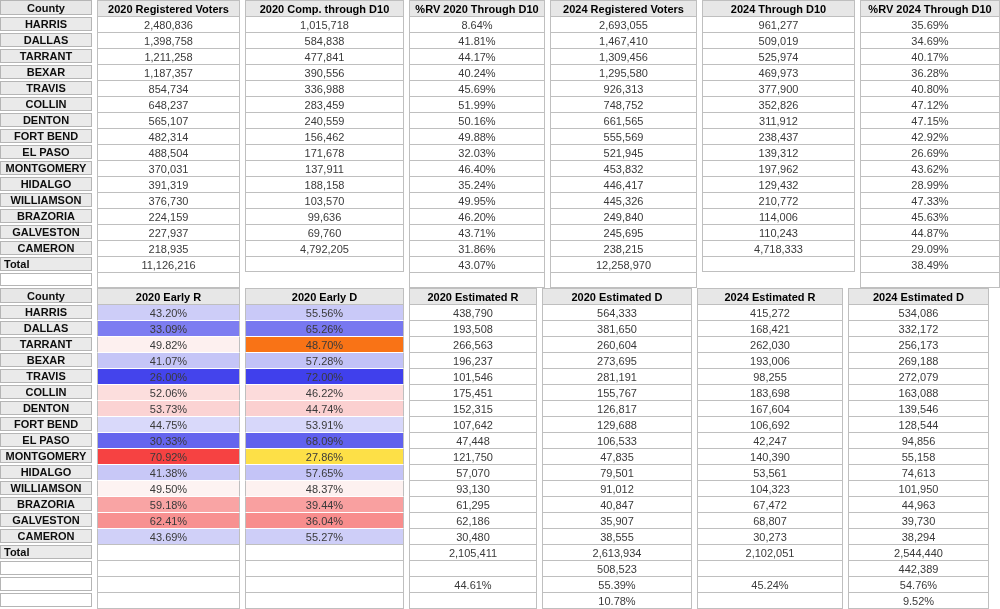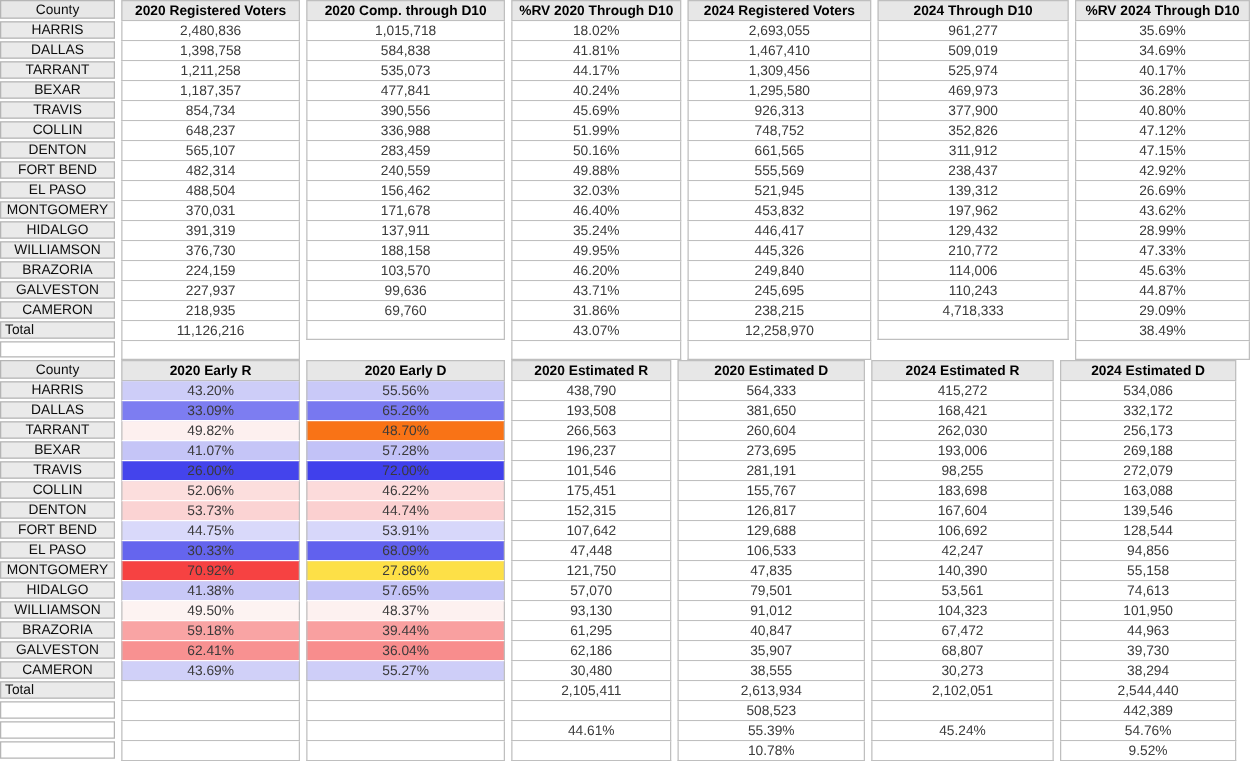--- a/index.html
+++ b/index.html
@@ -22,21 +22,21 @@
     font-size:11px;color:#3a3a3a;white-space:nowrap;overflow:hidden;
   }
   .hdr{
     height:17px;border-top:1px solid var(--grid);
     background:#e7e7e7;font-weight:bold;color:#000000;
   }
   .spacercell{height:15px;background:#ffffff;}
   
   .countycol .cell{
     border:1px solid var(--county-border);height:14px;margin-bottom:2px;
-    background:#eaeaea;font-weight:normal;color:#0d0d0d;
+    background:#eaeaea;font-weight:bold;color:#0d0d0d;
   }
   .countycol .hdr{height:15px;background:#e7e7e7;}
   .countycol .whitecell{background:#ffffff;}
   .countycol .spacercell{height:13px;background:#ffffff;font-weight:normal;}
   .totallabel{justify-content:flex-start;padding-left:3px;}
 </style>
 </head>
 <body>
 
 <div class="sheet">
@@ -78,38 +78,38 @@
         <div class="cell">224,159</div>
         <div class="cell">227,937</div>
         <div class="cell">218,935</div>
         <div class="cell">11,126,216</div>
         <div class="cell spacercell"></div>
       </div>
       <div class="colstack" style="width: 159px;">
         <div class="cell hdr">2020 Comp. through D10</div>
         <div class="cell">1,015,718</div>
         <div class="cell">584,838</div>
-        <div class="cell">535,073</div>
         <div class="cell">477,841</div>
         <div class="cell">390,556</div>
         <div class="cell">336,988</div>
         <div class="cell">283,459</div>
         <div class="cell">240,559</div>
         <div class="cell">156,462</div>
         <div class="cell">171,678</div>
         <div class="cell">137,911</div>
         <div class="cell">188,158</div>
         <div class="cell">103,570</div>
         <div class="cell">99,636</div>
         <div class="cell">69,760</div>
+        <div class="cell">4,792,205</div>
         <div class="cell spacercell"></div>
       </div>
       <div class="colstack" style="width: 136px;">
         <div class="cell hdr">%RV 2020 Through D10</div>
-        <div class="cell">18.02%</div>
+        <div class="cell">8.64%</div>
         <div class="cell">41.81%</div>
         <div class="cell">44.17%</div>
         <div class="cell">40.24%</div>
         <div class="cell">45.69%</div>
         <div class="cell">51.99%</div>
         <div class="cell">50.16%</div>
         <div class="cell">49.88%</div>
         <div class="cell">32.03%</div>
         <div class="cell">46.40%</div>
         <div class="cell">35.24%</div>

